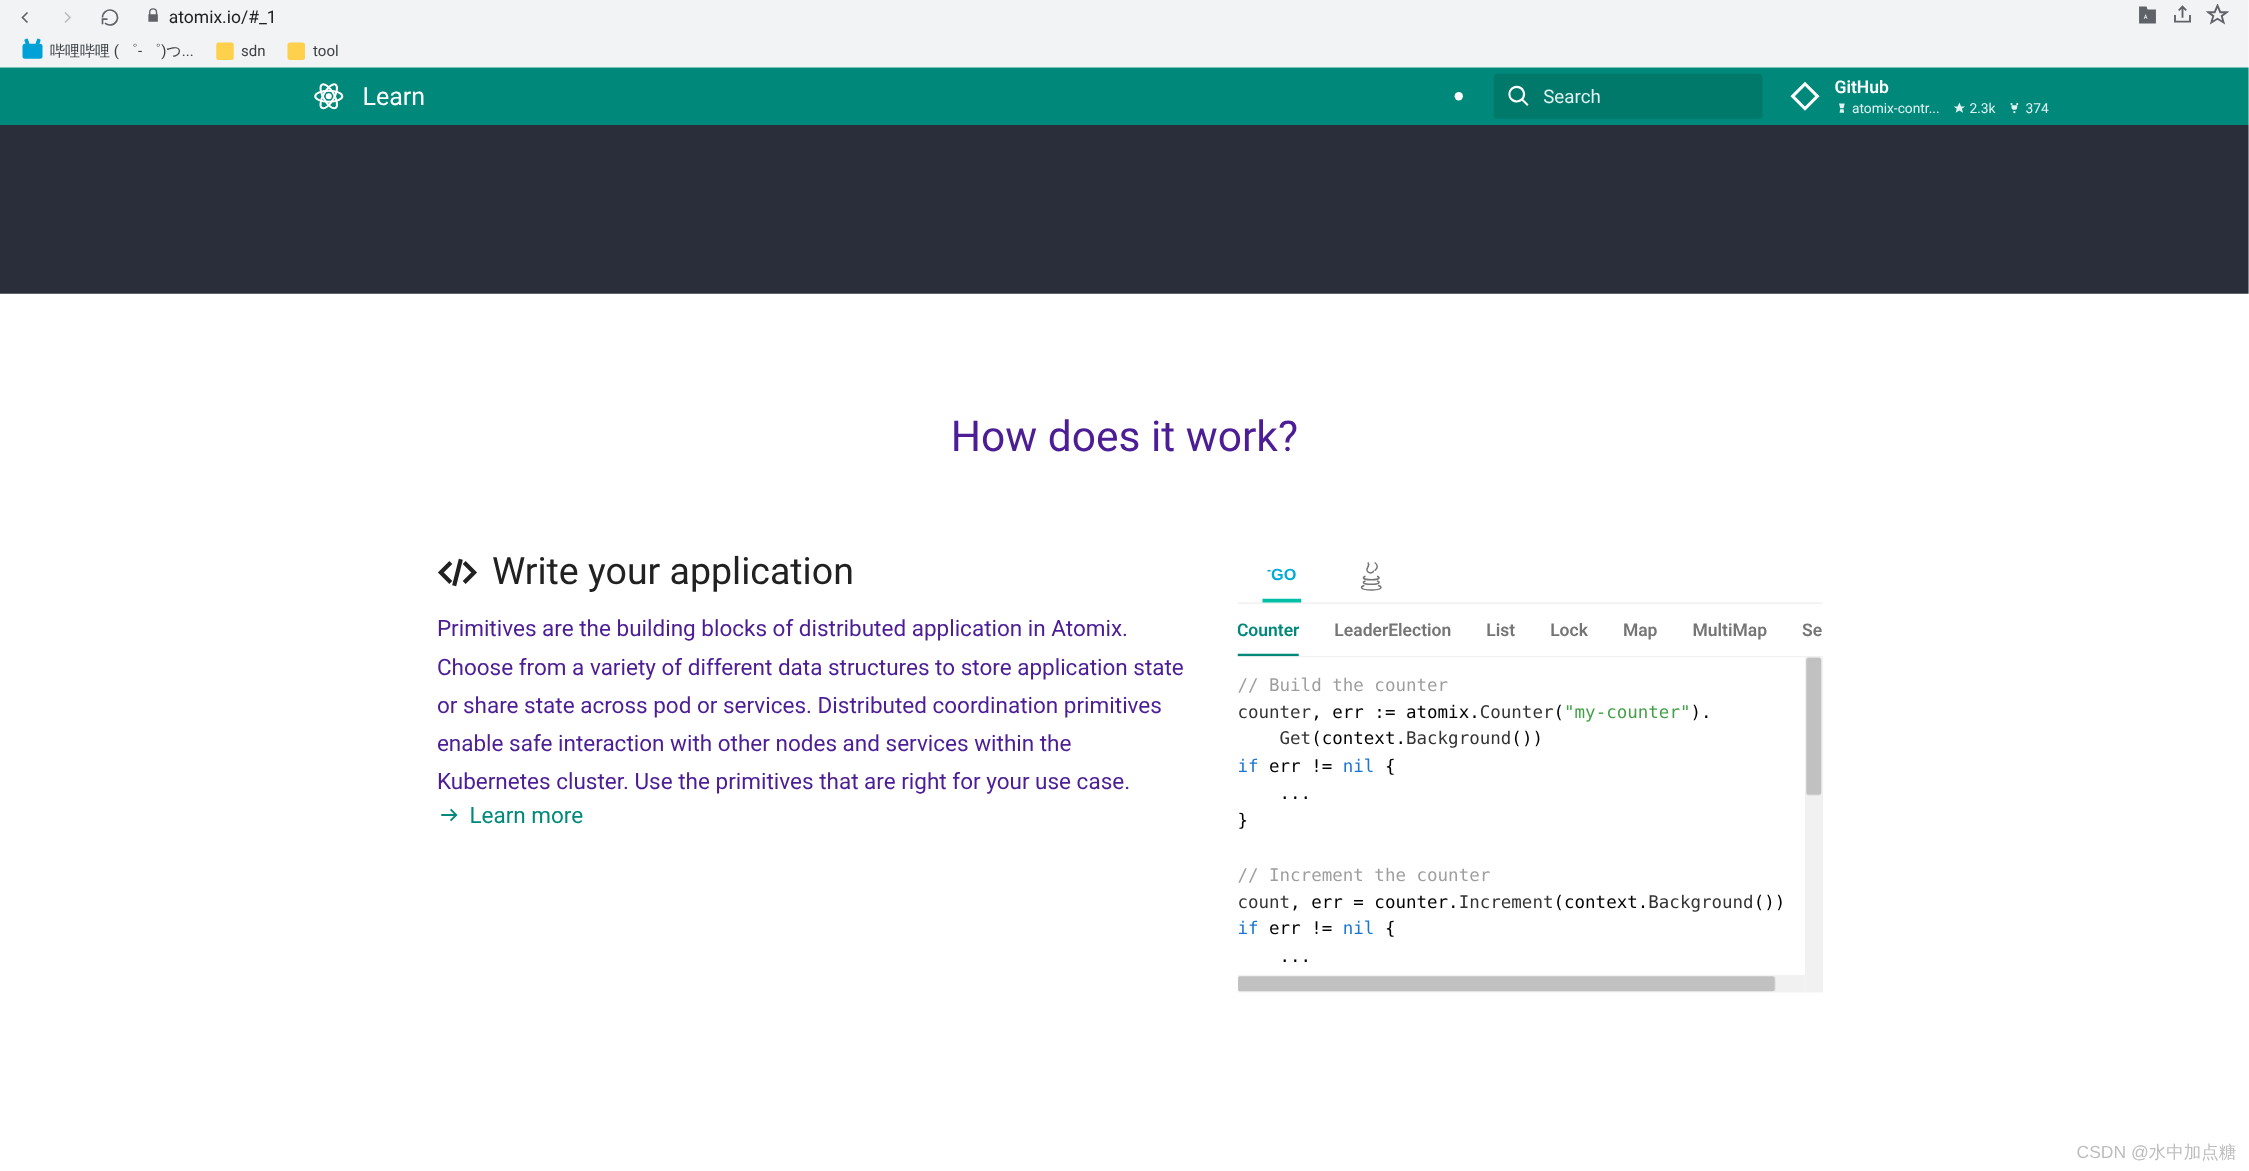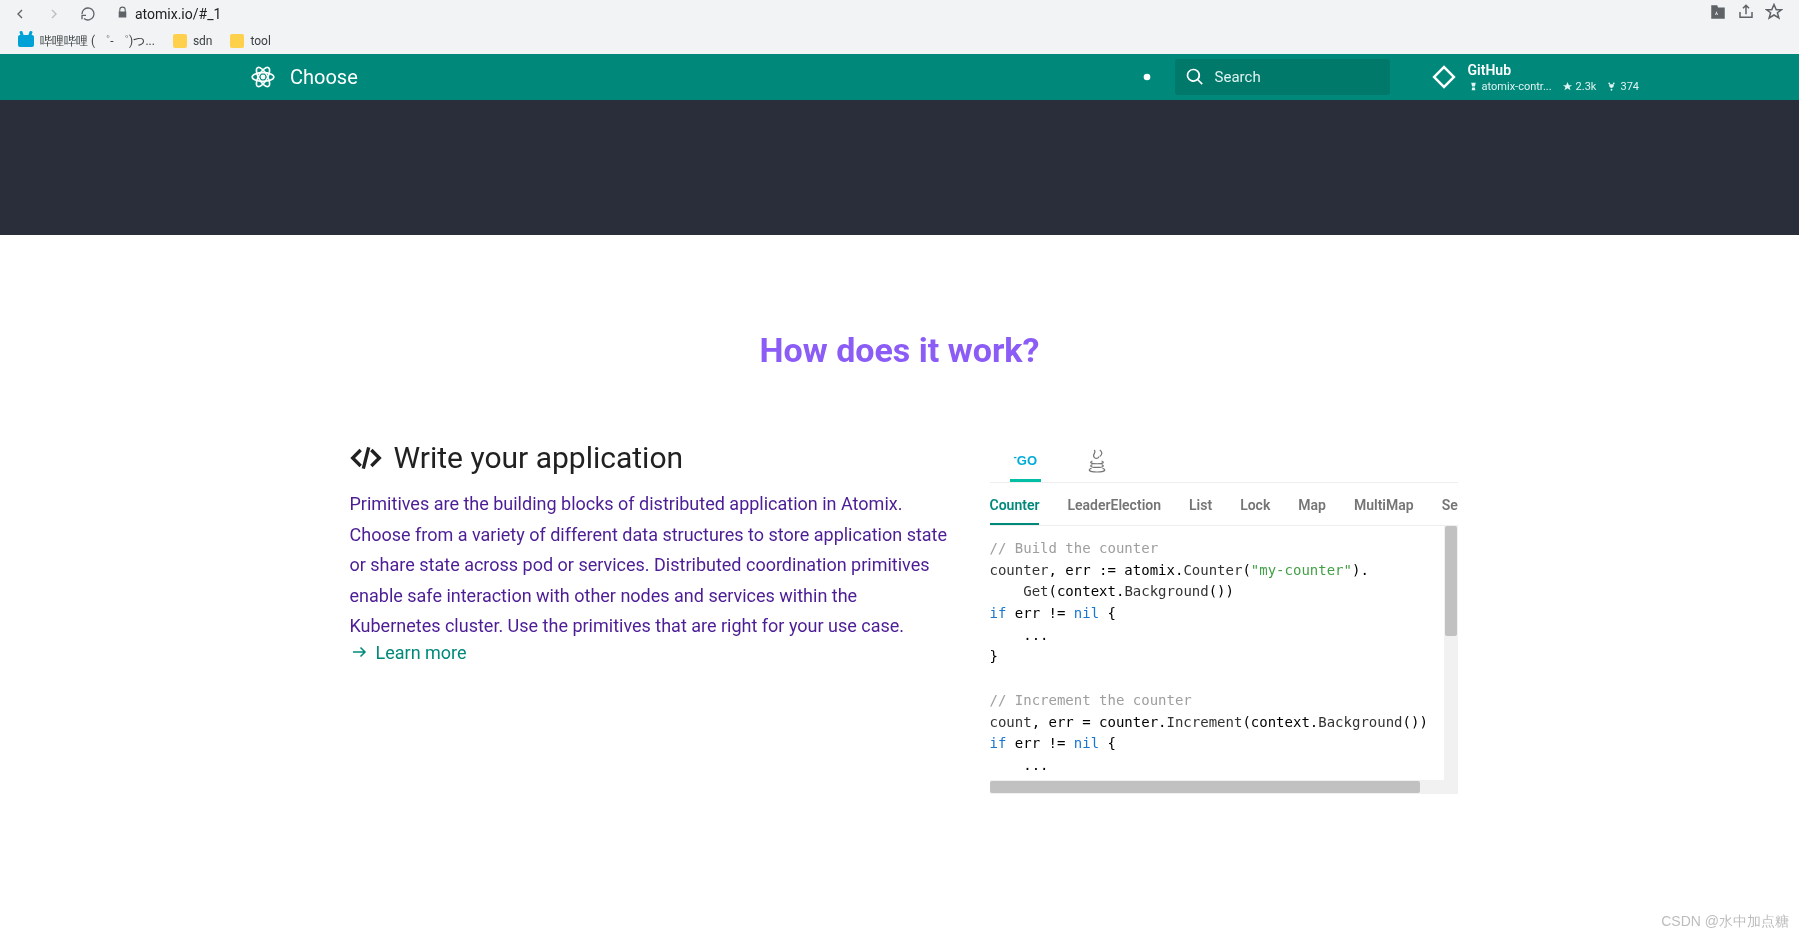--- a/index.html
+++ b/index.html
@@ -22,37 +22,37 @@
 .bk-bili::before { content:""; position:absolute; top:-4px; left:2px; width:3px; height:5px; background:#00a1d6; border-radius:1px; transform:rotate(-20deg);}
 .bk-bili::after { content:""; position:absolute; top:-4px; right:2px; width:3px; height:5px; background:#00a1d6; border-radius:1px; transform:rotate(20deg);}
 
 
 .site-header { background: #00897b; height: 46px; display: flex; align-items: center; color: #fff; padding: 0 0 0 250px; }
 .site-logo { display: flex; align-items: center; gap: 14px; font-size: 20px; font-weight: 400; }
 .atom-icon { width: 26px; height: 26px; }
 .hdr-spacer { flex: 1; }
 .theme-btn { width: 36px; height: 36px; display:flex; align-items:center; justify-content:center; cursor:pointer; margin-right: 10px;}
 .theme-btn svg { width:20px; height:20px; fill:#fff; }
-.search-box { background: #00796b; display: flex; align-items: center; width: 215px; height: 36px; border-radius: 3px; padding: 0 10px; gap: 10px; margin-right: 40px; }
+.search-box { background: #00796b; display: flex; align-items: center; width: 215px; height: 36px; border-radius: 3px; padding: 0 10px; gap: 10px; margin-right: 20px; }
 .search-box svg { width: 20px; height: 20px; fill: #fff; }
 .search-box span { color: #e0f2f1; font-size: 15px; }
 .gh-box { display: flex; align-items: center; gap: 10px; font-size: 12px; margin-right: 160px; }
 .gh-icon { width: 28px; height: 28px; }
 .gh-meta { display: flex; flex-direction: column; gap: 2px; }
 .gh-title { font-weight: 600; font-size: 14px; }
 .gh-line2 { display: flex; align-items: center; gap: 10px; font-size: 11px; color: #e0f2f1; }
 .gh-line2 span { display:flex; align-items:center; gap:3px; }
 .gh-line2 svg { width:11px; height:11px; fill:#e0f2f1; }
 
 
 .hero-dark { background: #2a2d3a; height: 135px; }
 
 
 .main { max-width: 1100px; margin: 0 auto; padding: 0 0 40px 0; position: relative; }
-.section-title { text-align: center; font-size: 34px; font-weight: 700; color: #8b5cf6; margin: 95px 0 70px 0; }
+.section-title { text-align: center; font-size: 34px; font-weight: 400; color: #4c1d95; margin: 95px 0 70px 0; }
 .two-col { display: flex; gap: 40px; padding: 0 0 0 0; }
 .left-col { flex: 0 0 600px; }
 .left-heading { display: flex; align-items: center; gap: 12px; font-size: 30px; font-weight: 400; color: #212121; margin-bottom: 14px; }
 .left-heading svg { width: 32px; height: 32px; }
 .left-body { font-size: 18px; line-height: 1.7; color: #4c1d95; }
 .learn-link { color: #00897b; font-size: 18px; display: inline-flex; align-items: center; gap: 8px; text-decoration: none; cursor: pointer; }
 .learn-link svg { width: 18px; height: 18px; stroke: #00897b; }
 
 .right-col { flex: 1; }
 .lang-tabs { display: flex; gap: 41px; border-bottom: 1px solid #eee; padding: 0 0 0 20px; }
@@ -136,21 +136,21 @@
 </div>
 
 <div class="site-header">
   <div class="site-logo">
     <svg class="atom-icon" viewBox="0 0 24 24" fill="none" stroke="#fff" stroke-width="1.5">
         <circle cx="12" cy="12" r="1.5" fill="#fff"></circle>
         <ellipse cx="12" cy="12" rx="10" ry="4"></ellipse>
         <ellipse cx="12" cy="12" rx="10" ry="4" transform="rotate(60 12 12)"></ellipse>
         <ellipse cx="12" cy="12" rx="10" ry="4" transform="rotate(-60 12 12)"></ellipse>
       </svg>
-    <span>Choose</span>
+    <span>Learn</span>
   </div>
   <div class="hdr-spacer"></div>
   <div class="theme-btn">
     <svg viewBox="0 0 24 24">
         <circle cx="12" cy="12" r="4"></circle>
         <path d="M12 1v2M12 21v2M4.2 4.2l1.4 1.4M18.4 18.4l1.4 1.4M1 12h2M21 12h2M4.2 19.8l1.4-1.4M18.4 5.6l1.4-1.4"></path>
       </svg>
   </div>
   <div class="search-box">
     <svg viewBox="0 0 24 24">

